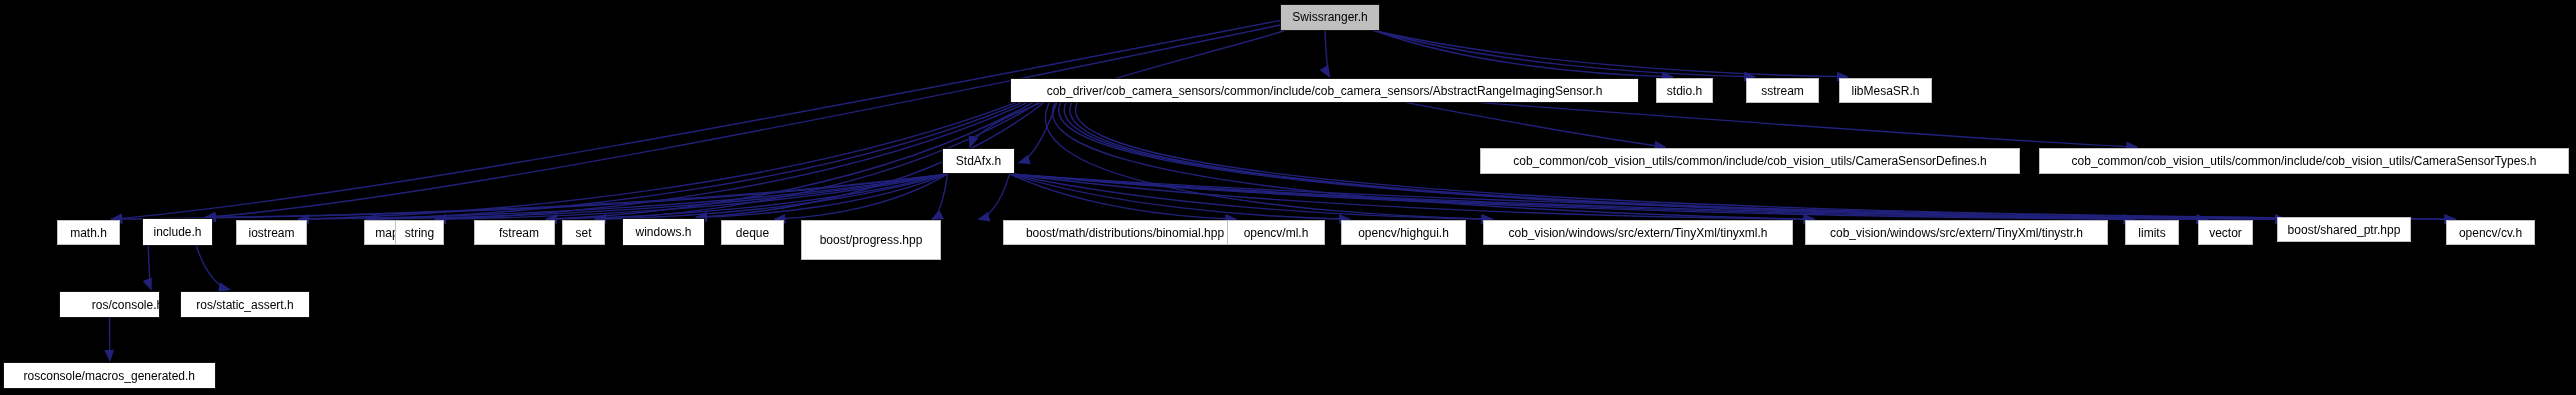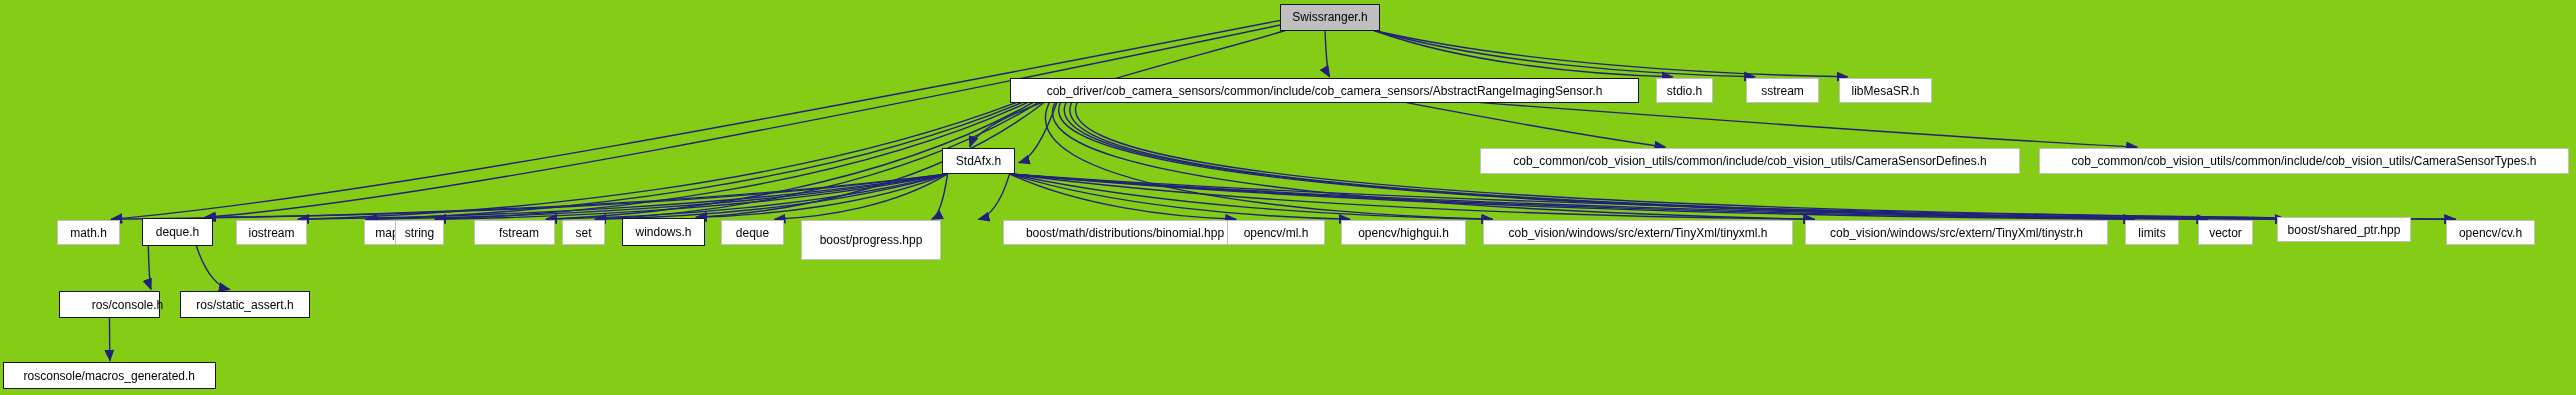--- a/index.html
+++ b/index.html
@@ -1,19 +1,19 @@
 <!DOCTYPE html>
 <html style="font-size:15px"><head>
 <meta charset="utf-8">
 <style>
   html,body{margin:0;padding:0;background:#ffffff;}
   .canvas{
     position:relative;
     width:2576px;height:395px;
-    background:#84cc16;
+    background:#000000;
     font-family:"Liberation Sans","DejaVu Sans",sans-serif;
     overflow:hidden;
   }
   .edges{position:absolute;left:0;top:0;width:100%;height:100%;}
   .node{
     position:absolute;
     box-sizing:border-box;
     display:flex;align-items:center;justify-content:center;
     background:#ffffff;
     color:#000000;
@@ -87,21 +87,21 @@
   <div id="node-layer">
       <div class="node main" style="left: 1280px; top: 3.7px; width: 100px; height: 27px;">Swissranger.h</div>
       <div class="node linked" style="left: 1010px; top: 78px; width: 629px; height: 25px;">cob_driver/cob_camera_sensors/common/include/cob_camera_sensors/AbstractRangeImagingSensor.h</div>
       <div class="node plain" style="left: 1656px; top: 78px; width: 57px; height: 25px;">stdio.h</div>
       <div class="node plain" style="left: 1746px; top: 78px; width: 73px; height: 25px;">sstream</div>
       <div class="node plain" style="left: 1839px; top: 78px; width: 93px; height: 25px;">libMesaSR.h</div>
       <div class="node linked" style="left: 942px; top: 148px; width: 73px; height: 26px;">StdAfx.h</div>
       <div class="node plain" style="left: 1480px; top: 148px; width: 540px; height: 26px;">cob_common/cob_vision_utils/common/include/cob_vision_utils/CameraSensorDefines.h</div>
       <div class="node plain" style="left: 2039px; top: 148px; width: 530px; height: 26px;">cob_common/cob_vision_utils/common/include/cob_vision_utils/CameraSensorTypes.h</div>
       <div class="node plain" style="left: 57px; top: 220px; width: 63px; height: 25px;">math.h</div>
-      <div class="node linked" style="left: 142px; top: 218px; width: 71px; height: 28px;">deque.h</div>
+      <div class="node linked" style="left: 142px; top: 218px; width: 71px; height: 28px;">include.h</div>
       <div class="node plain" style="left: 236px; top: 220px; width: 71px; height: 25px;">iostream</div>
       <div class="node plain" style="left: 328px; top: 220px; width: 46px; height: 25px; margin-left: 36px;">map</div>
       <div class="node plain" style="left: 395px; top: 220px; width: 49px; height: 25px;">string</div>
       <div class="node plain" style="left: 474px; top: 220px; width: 81px; height: 25px; padding-left: 9px;">fstream</div>
       <div class="node plain" style="left: 562px; top: 220px; width: 43px; height: 25px;">set</div>
       <div class="node linked" style="left: 622px; top: 218px; width: 83px; height: 28px;">windows.h</div>
       <div class="node plain" style="left: 721px; top: 220px; width: 63px; height: 25px;">deque</div>
       <div class="node plain" style="left: 801px; top: 220px; width: 140px; height: 40px;">boost/progress.hpp</div>
       <div class="node plain" style="left: 960px; top: 220px; width: 244px; height: 25px; margin-left: 43px;">boost/math/distributions/binomial.hpp</div>
       <div class="node plain" style="left: 1227px; top: 220px; width: 98px; height: 25px;">opencv/ml.h</div>

